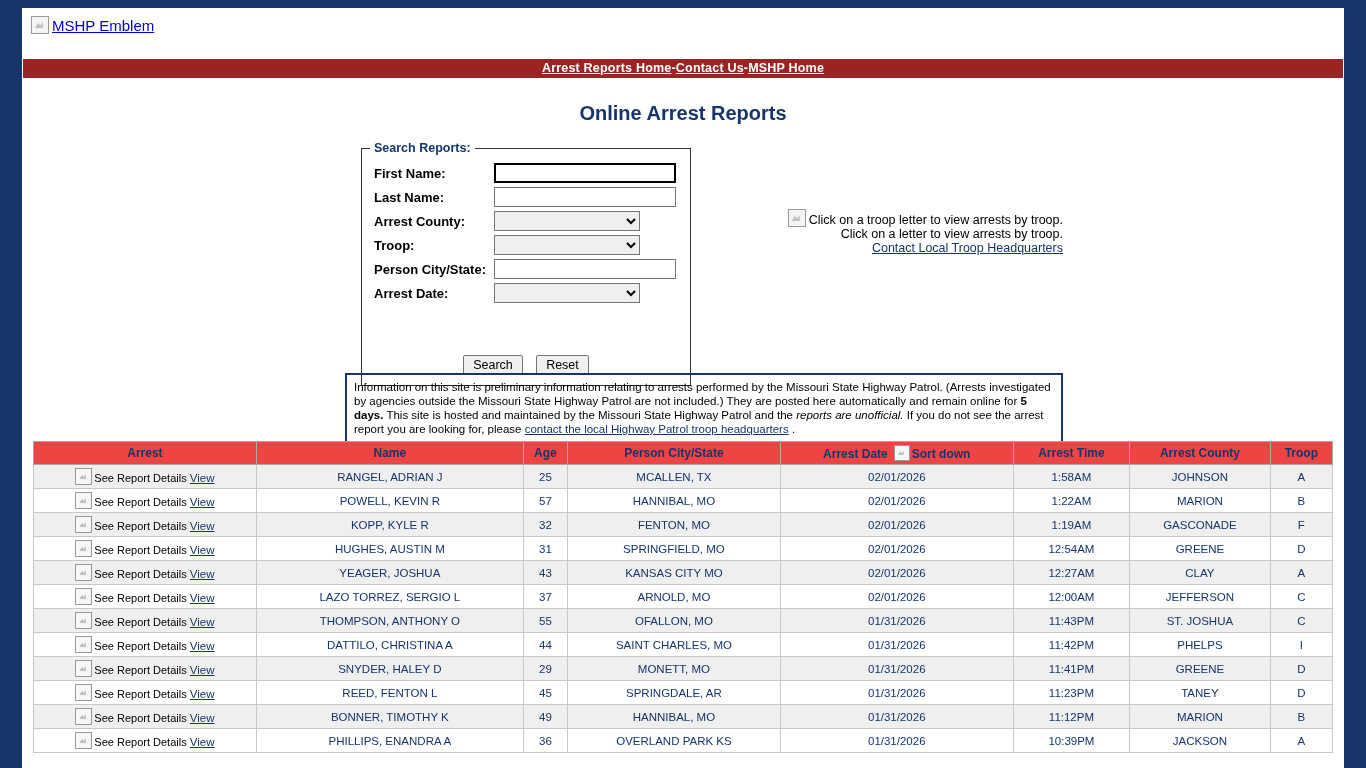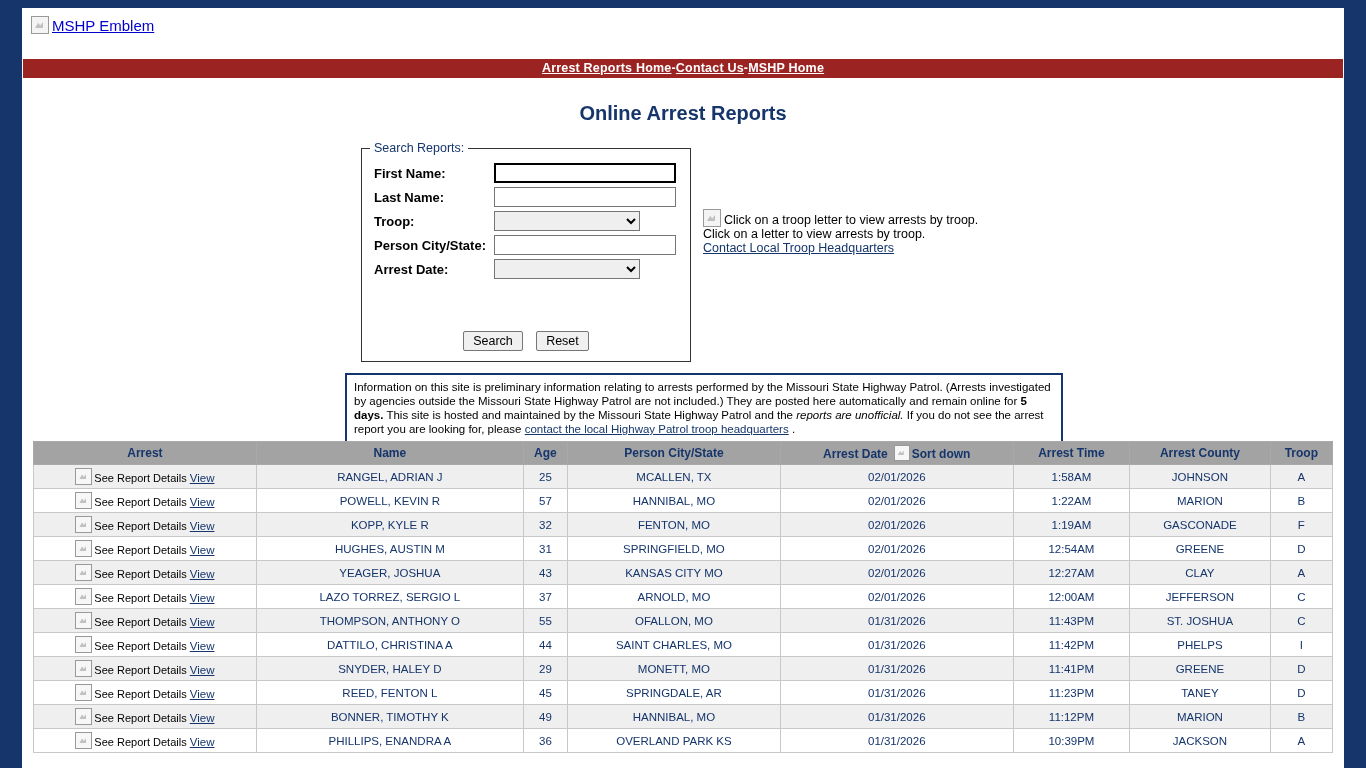--- a/index.html
+++ b/index.html
@@ -94,21 +94,21 @@
     position: absolute;
     left: 338px;
     top: 0px;
     width: 312px;
     border: 1px solid #333;
     padding: 6px 8px 10px 8px;
     margin: 0;
   }
   fieldset.search-box legend {
     color: #15356b;
-    font-weight: normal;
+    font-weight: bold;
     font-size: 12.5px;
     padding: 0 4px;
   }
   table.form-table { border-collapse: collapse; }
   table.form-table td {
     font-size: 13px;
     font-weight: bold;
     color: #000;
     padding: 2px 4px;
     vertical-align: middle;
@@ -140,21 +140,21 @@
     background: #f0f0f0;
     border-radius: 2px;
     font-family: "Liberation Sans", sans-serif;
     margin-top: 40px;
   }
   .troop-side {
     position: absolute;
     left: 680px;
     top: 68px;
     width: 360px;
-    text-align: left;
+    text-align: right;
     font-size: 12.5px;
     color: #000;
   }
   .troop-side .brokenline { color: #000; }
   .troop-side a {
     color: #15356b;
     text-decoration: underline;
   }
   
   .notice {
@@ -187,21 +187,21 @@
     text-align: center;
     height: 18px;
     line-height: 18px;
   }
   table.results {
     border-collapse: collapse;
     width: 1300px;
     table-layout: fixed;
   }
   table.results th {
-    background: #a3a3a3;
+    background: #ef4444;
     border: 1px solid #a9a9a9;
     color: #15356b;
     font-size: 12px;
     font-weight: bold;
     height: 20px;
     text-align: center;
     white-space: nowrap;
   }
   table.results td {
     border: 1px solid #c8c8c8;
@@ -295,20 +295,26 @@
               <tr>
             <td class="label-cell">First Name:</td>
             <td>
               <input class="txt focused" type="text" value="" style="">
             </td>
           </tr>
           <tr>
             <td class="label-cell">Last Name:</td>
             <td>
               <input class="txt" type="text" value="" style="">
+            </td>
+          </tr>
+          <tr>
+            <td class="label-cell">Arrest County:</td>
+            <td>
+              <select class="sel"><option></option></select>
             </td>
           </tr>
           <tr>
             <td class="label-cell">Troop:</td>
             <td>
               <select class="sel"><option></option></select>
             </td>
           </tr>
           <tr>
             <td class="label-cell">Person City/State:</td>

